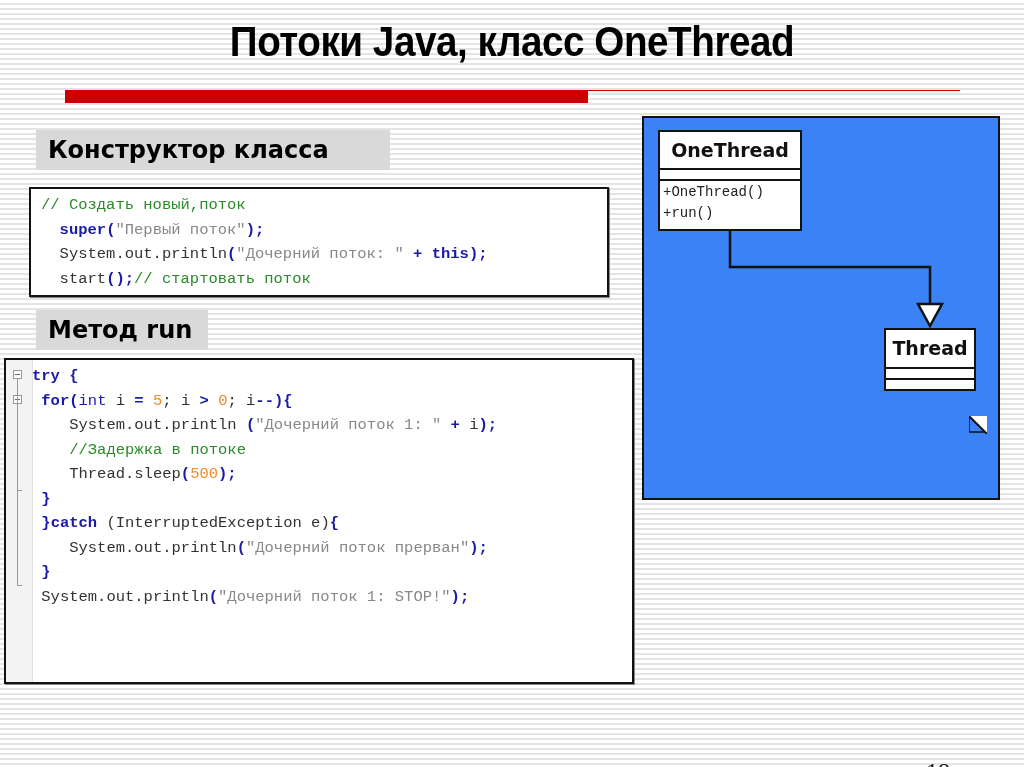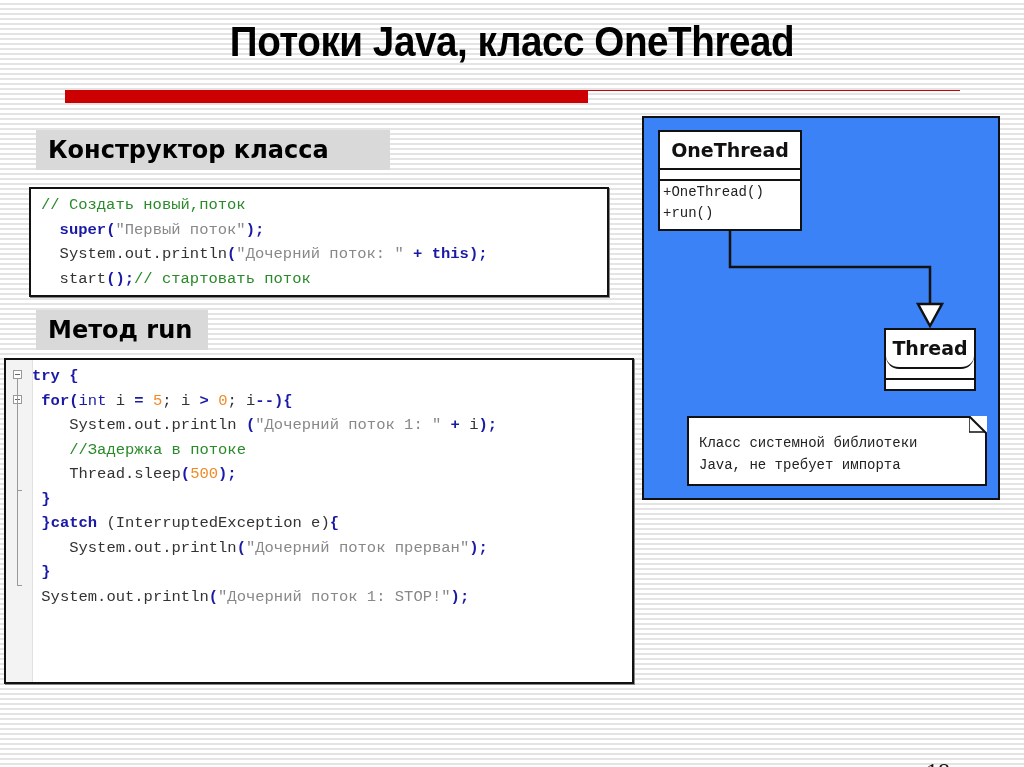--- a/index.html
+++ b/index.html
@@ -100,26 +100,24 @@
       <div>+run()</div>
     </div>
   </div>
 
   <svg width="358" height="384" style="position:absolute;left:-2px;top:-2px;">
     <polyline points="88,113 88,151 288,151 288,188" fill="none" stroke="#111" stroke-width="2.5"></polyline>
     <polygon points="276,188 300,188 288,210" fill="#fff" stroke="#111" stroke-width="2.5"></polygon>
   </svg>
 
   <div class="uml-class" style="left:240px;top:210px;width:92px;height:63px;">
-    <div class="uml-name" style="height:39px;line-height:37px;border-radius:13px;">Thread</div>
+    <div class="uml-name" style="height:39px;line-height:37px;">Thread</div>
     <div class="uml-attrs" style="height:9px;"></div>
   </div>
 
-  <div class="note">Класс системной библиотеки
-Java, не требует импорта</div>
   <svg width="18" height="18" style="position:absolute;left:325px;top:298px;">
     <polygon points="0,0 18,18 18,0" fill="#fff"></polygon>
     <polyline points="0,0 0,16 16,16" fill="none" stroke="#111" stroke-width="1.5"></polyline>
     <line x1="0" y1="0" x2="18" y2="18" stroke="#111" stroke-width="2"></line>
   </svg>
 </div>
 
 <div class="page-number">18</div>
 
 </body></html>

